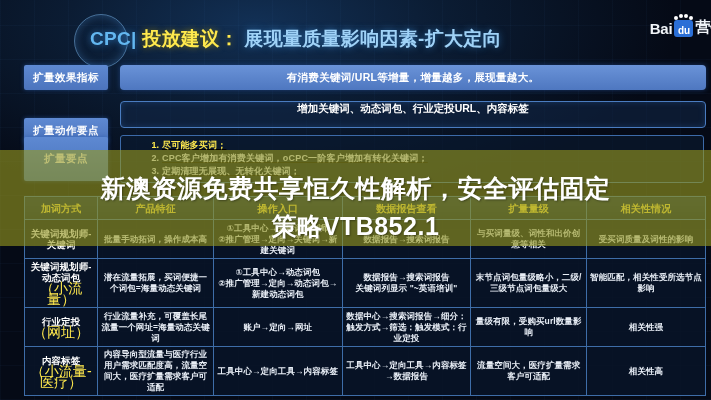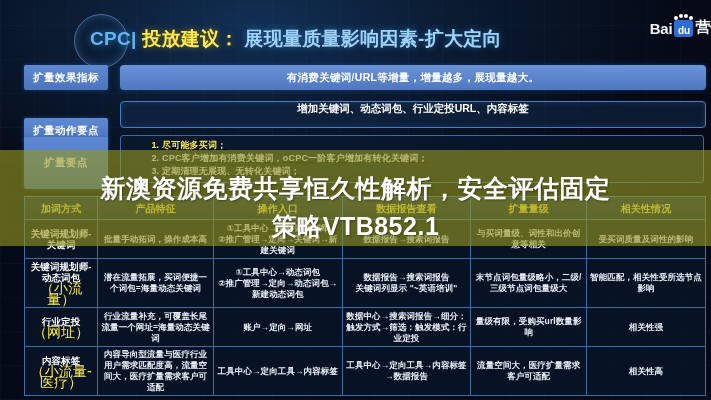--- a/index.html
+++ b/index.html
@@ -48,21 +48,21 @@
   .logo .yx{font-size:15px;}
 
   
   .lbl{position:absolute;left:24px;width:84px;height:25px;border-radius:2px;
     display:flex;align-items:center;justify-content:center;
     font-size:10.5px;color:#ffffff;font-weight:bold;letter-spacing:.5px;
     background:linear-gradient(180deg,#5e89d2 0%,#4c74bd 100%);
     box-shadow:0 0 4px rgba(40,90,170,.6);}
   #lbl0{top:65px;}
   #lbl1{top:118px;}
-  #lbl2{top:137px;height:52px;background:linear-gradient(180deg,#5e89d2 0%,#4470b8 100%);}
+  #lbl2{top:137px;height:44px;background:linear-gradient(180deg,#5e89d2 0%,#4470b8 100%);}
 
   
   .bar{position:absolute;left:120px;width:586px;height:25px;border-radius:4px;
     display:flex;align-items:center;justify-content:center;text-align:center;
     font-size:10.5px;font-weight:bold;color:#fff;letter-spacing:.3px;
     background:linear-gradient(180deg,#6a93d8 0%,#4e77c0 100%);
     box-shadow:0 0 5px rgba(40,90,170,.55);}
   #bar0{top:65px;}
   .obar{position:absolute;left:120px;width:584px;height:25px;border-radius:4px;
     display:flex;justify-content:center;text-align:center;

